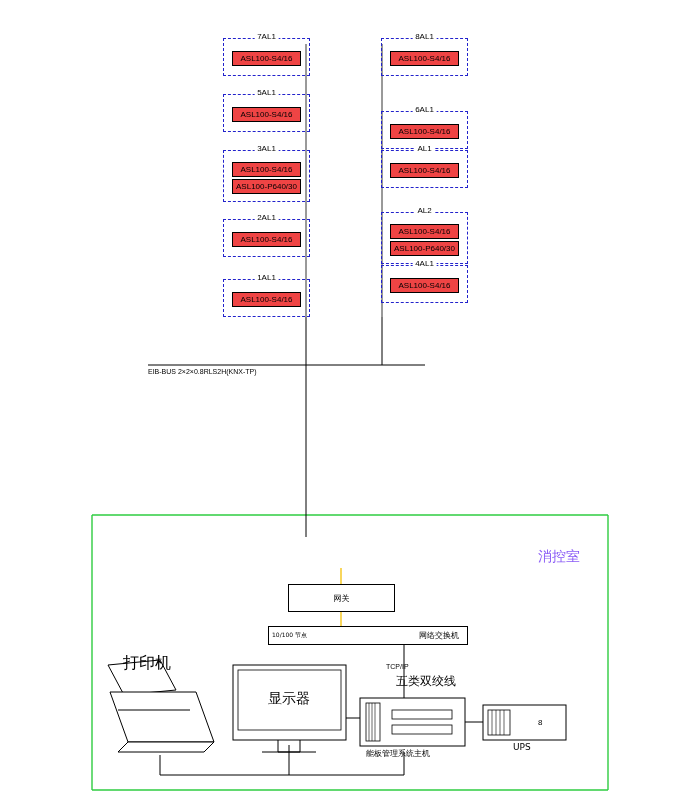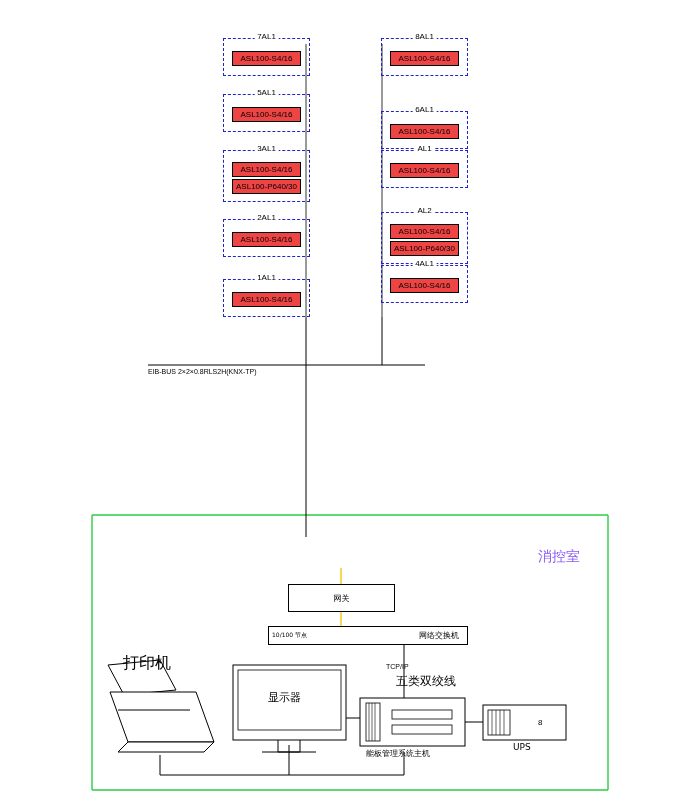--- a/index.html
+++ b/index.html
@@ -132,20 +132,20 @@
   <div class="box" style="left:268px;top:626px;width:200px;height:19px;justify-content:flex-end;padding-right:8px;">
     <span style="font-size:8px;">网络交换机</span>
   </div>
 
   <div class="box" style="left:288px;top:584px;width:107px;height:28px;">
     <span>网关</span>
   </div>
   <div class="lbl" style="left:272px;top:631px;font-size:6px;font-family:'DejaVu Sans',sans-serif;">10/100 节点</div>
 
   <div class="lbl-cn" style="left:123px;top:653px;font-size:16px;">打印机</div>
-  <div class="lbl-cn" style="left:268px;top:690px;font-size:11px;">显示器</div>
+  <div class="lbl-cn" style="left:268px;top:690px;font-size:14px;">显示器</div>
   <div class="lbl-cn" style="left:366px;top:748px;font-size:8px;text-align:center;">能板管理系统主机</div>
   <div class="lbl-cn" style="left:513px;top:742px;font-size:9px;">UPS</div>
   <div class="lbl" style="left:538px;top:718px;font-size:8px;">8</div>
   <div class="lbl" style="left:386px;top:663px;font-size:7px;">TCP/IP</div>
   <div class="lbl-cn" style="left:380px;top:673px;font-size:12px;margin-left:16px;">五类双绞线</div>
 
 </div>
 
 </body></html>

